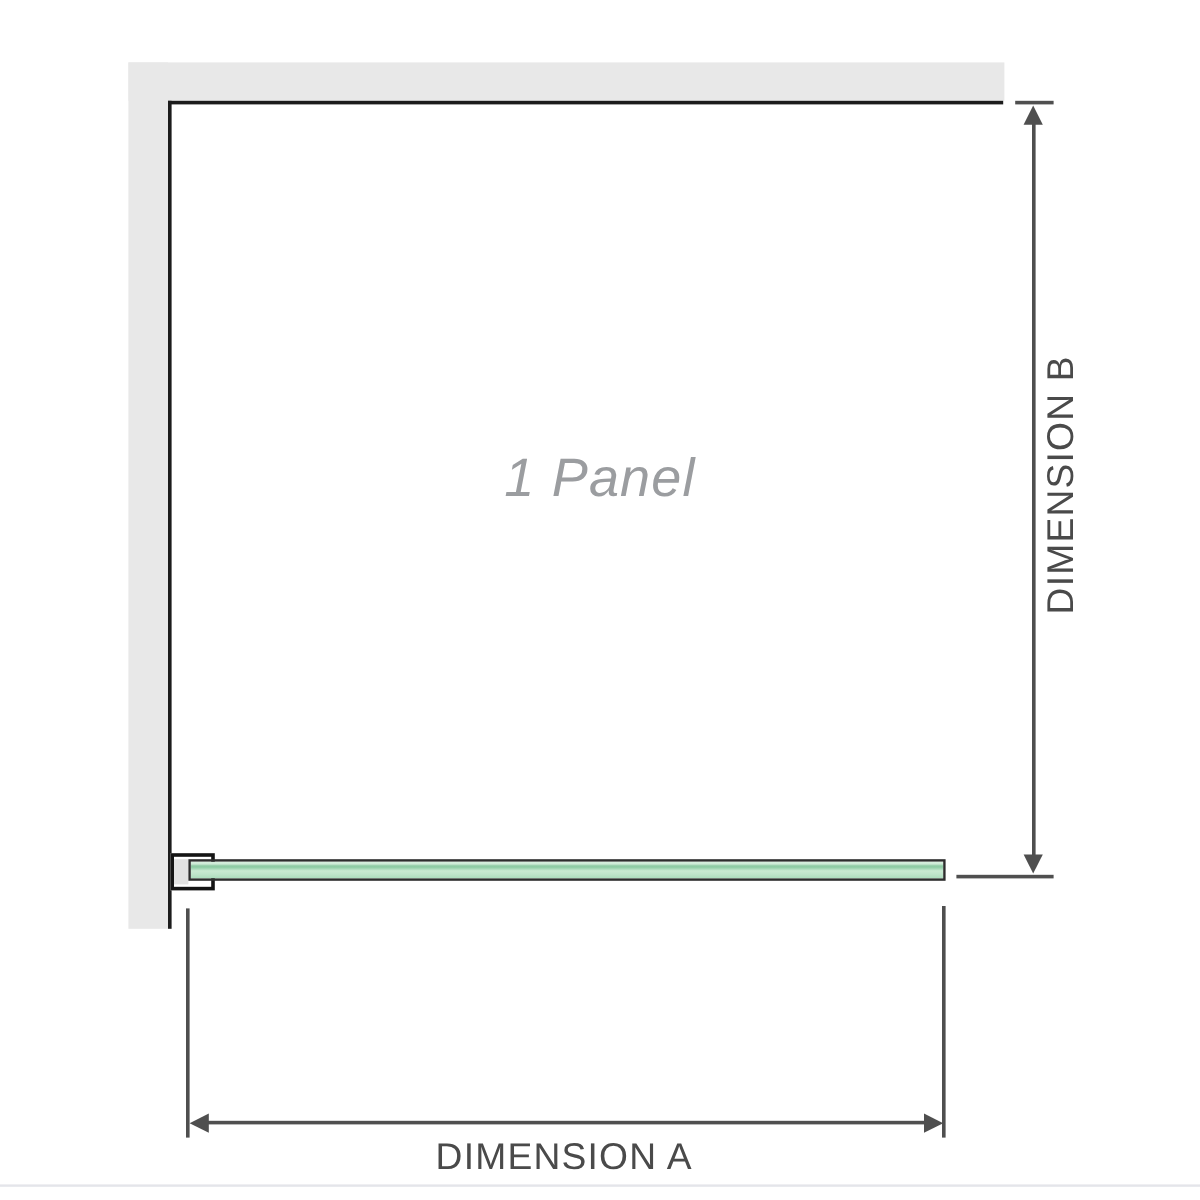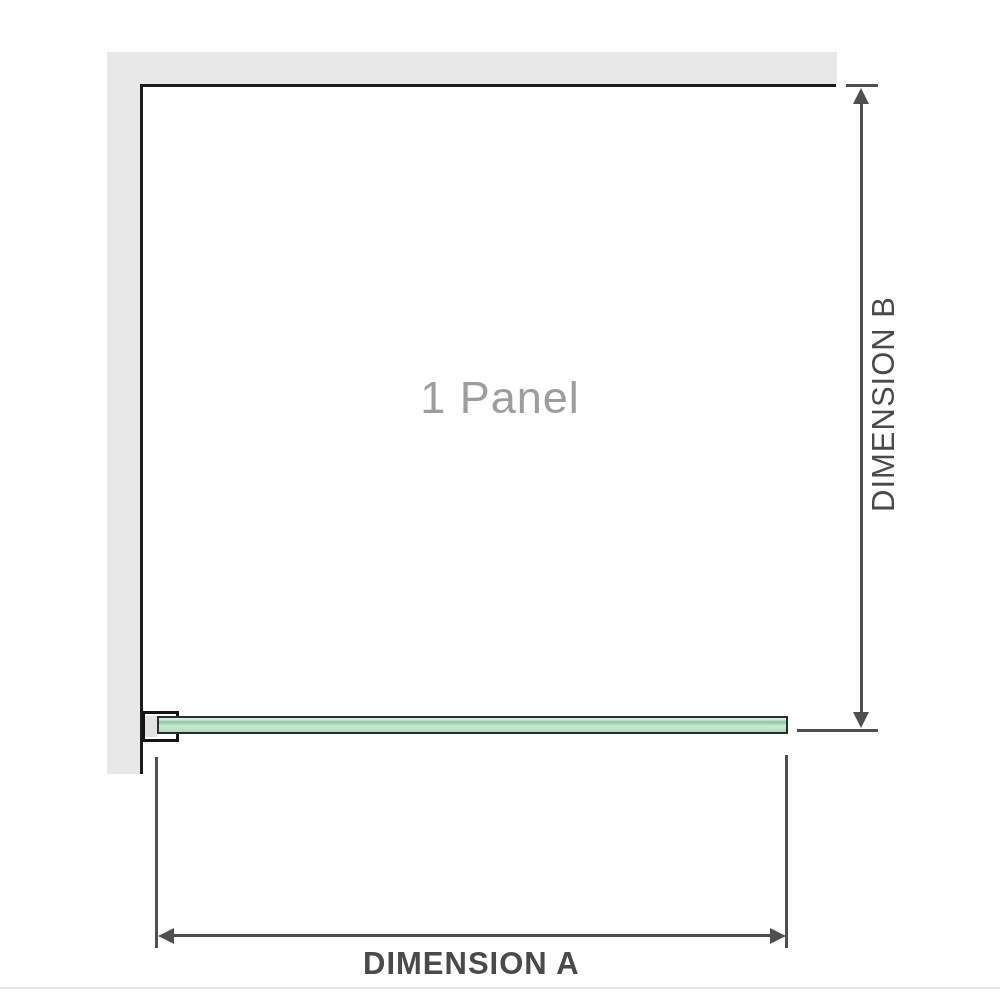--- a/index.html
+++ b/index.html
@@ -41,20 +41,21 @@
     width: 3px; height: 690px;
     background: #1c1c1c;
   }
   
   .panel-label {
     position: absolute;
     left: 290px; top: 372px;
     width: 420px;
     text-align: center;
     font-size: 45px;
+    font-style: italic;
     letter-spacing: 1px;
     color: #9b9da0;
   }
   
   .bracket {
     position: absolute;
     left: 142px; top: 711px;
     width: 31px; height: 25px;
     border: 3px solid #141414;
     background: #ffffff;
@@ -123,21 +124,21 @@
     white-space: nowrap;
   }
   .dim-label-b {
     left: 866px; top: 412px;
     transform: rotate(-90deg);
     transform-origin: left top;
     
     margin-top: 100px;
   }
   .dim-label-a {
-    left: 363px; top: 946px; font-weight: bold;
+    left: 363px; top: 946px;
   }
   
   .bottom-rule {
     position: absolute;
     left: 0; top: 987px;
     width: 1000px; height: 2px;
     background: #e4e5ea;
   }
 </style>
 </head>

